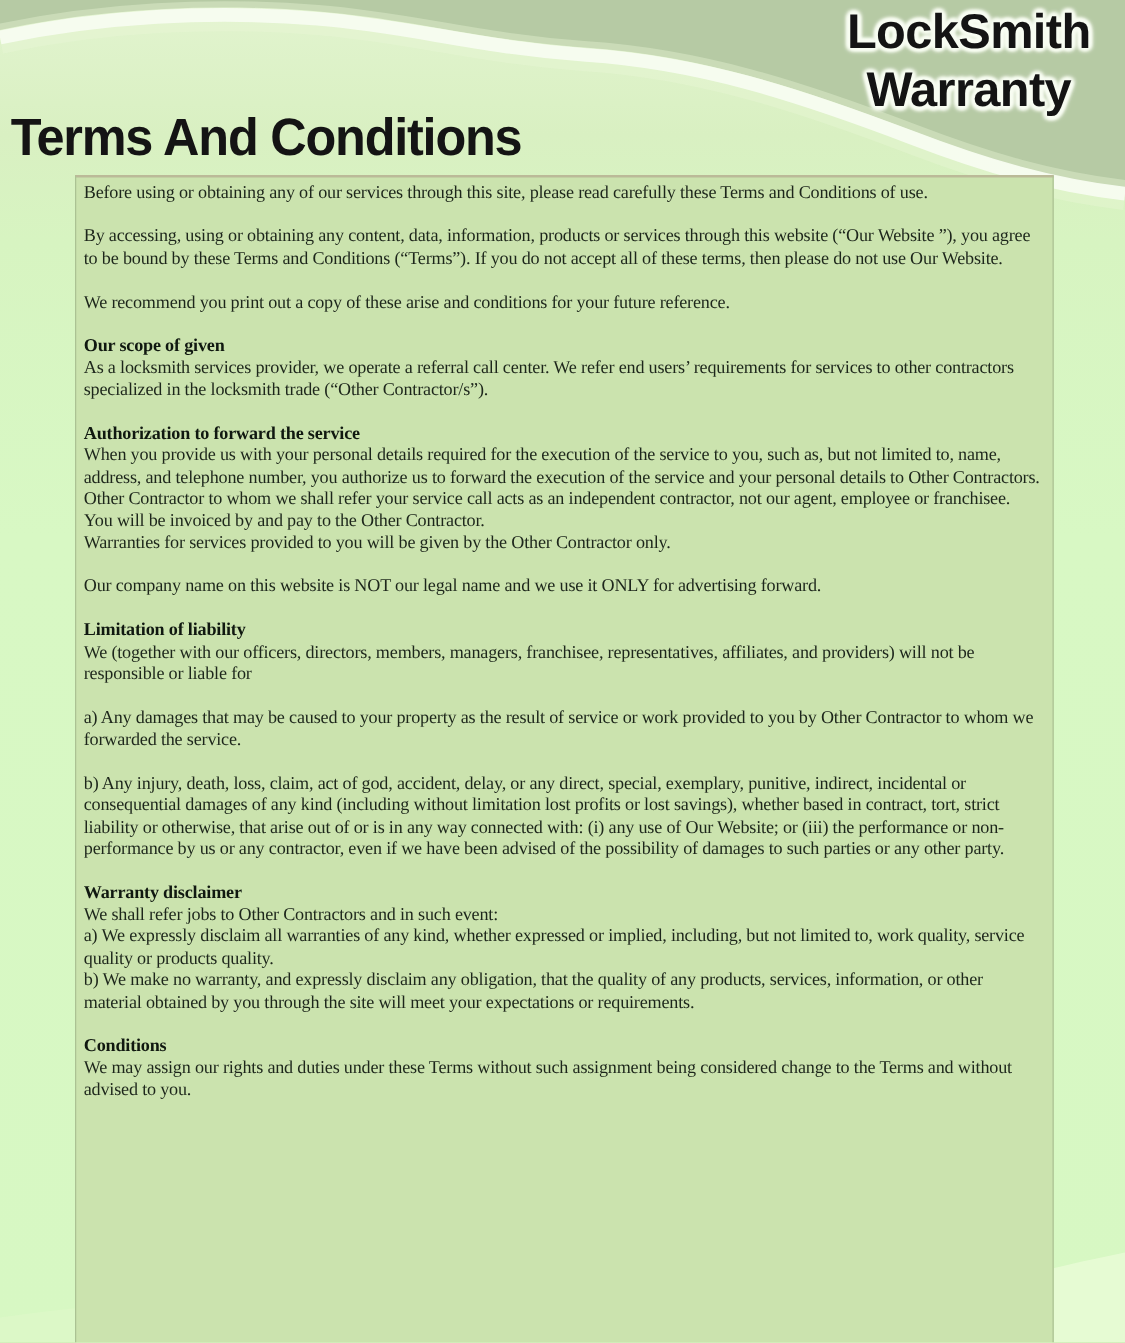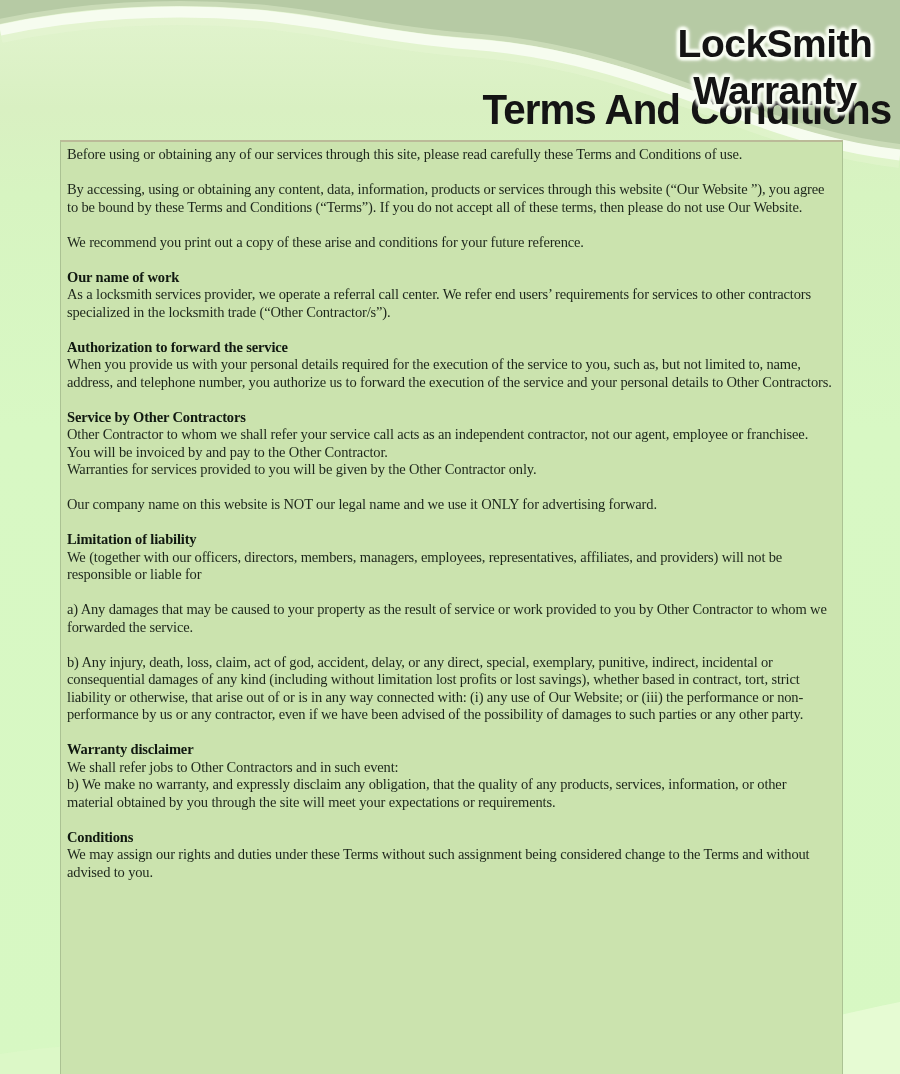--- a/index.html
+++ b/index.html
@@ -8,33 +8,33 @@
     font-family:"Liberation Sans","DejaVu Sans",sans-serif;
     background:#d8f7c4;
   }
   .page{
     position:relative;width:900px;height:1074px;overflow:hidden;
     background:linear-gradient(180deg,#e2f4cf 0%,#d9f0c2 10%,#d7f4c1 18%,#d8f8c4 40%,#d7f8c3 100%);
   }
   .header-wave{position:absolute;top:0;left:0;z-index:1;}
   .footer-wave{position:absolute;bottom:0;left:0;z-index:1;}
   .brand-logo{
-    position:absolute;top:20px;left:652px;width:246px;z-index:3;
+    position:absolute;top:2px;left:652px;width:246px;z-index:3;
     text-align:center;color:#141414;font-weight:bold;
     font-size:39px;line-height:47px;letter-spacing:-0.5px;
     text-shadow:
       0 0 4px #f8fdf2,0 0 7px #f8fdf2,
       2px 2px 3px #f8fdf2,-2px -2px 3px #f8fdf2,
       2px -2px 3px #f8fdf2,-2px 2px 3px #f8fdf2,
       0 3px 3px #f8fdf2,0 -3px 3px #f8fdf2,
       3px 0 3px #f8fdf2,-3px 0 3px #f8fdf2;
   }
   .page-title{
     position:absolute;top:88px;left:0;width:900px;margin:0;z-index:2;
-    text-align:right;color:#141414;
+    text-align:left;color:#141414;
     font-size:42px;line-height:44px;font-weight:bold;letter-spacing:-1px;
   }
   .page-title span{display:inline-block;transform:scaleX(0.96);transform-origin:center;}
   .terms-panel{
     position:absolute;left:60px;top:140px;z-index:2;
     width:783px;height:1012px;box-sizing:border-box;
     background:#cbe3ae;
     border:1px solid #abc293;
     border-top:2px solid rgba(160,120,115,0.38);
     padding:4px 8px 0 6px;
@@ -62,35 +62,35 @@
   </div>
 
   <h1 class="page-title">
     <span>Terms And Conditions</span>
   </h1>
 
   <div class="terms-panel" id="terms-panel">
       <p class="para">Before using or obtaining any of our services through this site, please read carefully these Terms and Conditions of use.</p>
       <p class="para gap">By accessing, using or obtaining any content, data, information, products or services through this website (“Our Website ”), you agree to be bound by these Terms and Conditions (“Terms”). If you do not accept all of these terms, then please do not use Our Website.</p>
       <p class="para gap">We recommend you print out a copy of these arise and conditions for your future reference.</p>
-      <p class="heading gap">Our name of work</p>
+      <p class="heading gap">Our scope of given</p>
       <p class="para">As a locksmith services provider, we operate a referral call center. We refer end users’ requirements for services to other contractors specialized in the locksmith trade (“Other Contractor/s”).</p>
       <p class="heading gap">Authorization to forward the service</p>
       <p class="para">When you provide us with your personal details required for the execution of the service to you, such as, but not limited to, name, address, and telephone number, you authorize us to forward the execution of the service and your personal details to Other Contractors.</p>
-      <p class="heading gap">Service by Other Contractors</p>
       <p class="para">Other Contractor to whom we shall refer your service call acts as an independent contractor, not our agent, employee or franchisee.</p>
       <p class="para">You will be invoiced by and pay to the Other Contractor.</p>
       <p class="para">Warranties for services provided to you will be given by the Other Contractor only.</p>
       <p class="para gap">Our company name on this website is NOT our legal name and we use it ONLY for advertising forward.</p>
       <p class="heading gap">Limitation of liability</p>
-      <p class="para">We (together with our officers, directors, members, managers, employees, representatives, affiliates, and providers) will not be responsible or liable for</p>
+      <p class="para">We (together with our officers, directors, members, managers, franchisee, representatives, affiliates, and providers) will not be responsible or liable for</p>
       <p class="para gap">a) Any damages that may be caused to your property as the result of service or work provided to you by Other Contractor to whom we forwarded the service.</p>
       <p class="para gap">b) Any injury, death, loss, claim, act of god, accident, delay, or any direct, special, exemplary, punitive, indirect, incidental or consequential damages of any kind (including without limitation lost profits or lost savings), whether based in contract, tort, strict liability or otherwise, that arise out of or is in any way connected with: (i) any use of Our Website; or (iii) the performance or non-performance by us or any contractor, even if we have been advised of the possibility of damages to such parties or any other party.</p>
       <p class="heading gap">Warranty disclaimer</p>
       <p class="para">We shall refer jobs to Other Contractors and in such event:</p>
+      <p class="para">a) We expressly disclaim all warranties of any kind, whether expressed or implied, including, but not limited to, work quality, service quality or products quality.</p>
       <p class="para">b) We make no warranty, and expressly disclaim any obligation, that the quality of any products, services, information, or other material obtained by you through the site will meet your expectations or requirements.</p>
       <p class="heading gap">Conditions</p>
       <p class="para">We may assign our rights and duties under these Terms without such assignment being considered change to the Terms and without advised to you.</p>
     </div>
 
   <svg class="footer-wave" width="900" height="100" viewBox="0 0 900 100" preserveAspectRatio="none" aria-hidden="true">
     <path d="M600,100 C700,78 810,46 900,28 L900,100 Z" fill="#e9fcd6" opacity="0.85"></path>
     <path d="M0,80 C130,60 280,64 430,92 L430,100 L0,100 Z" fill="#e2f8cc" opacity="0.45"></path>
   </svg>
 

